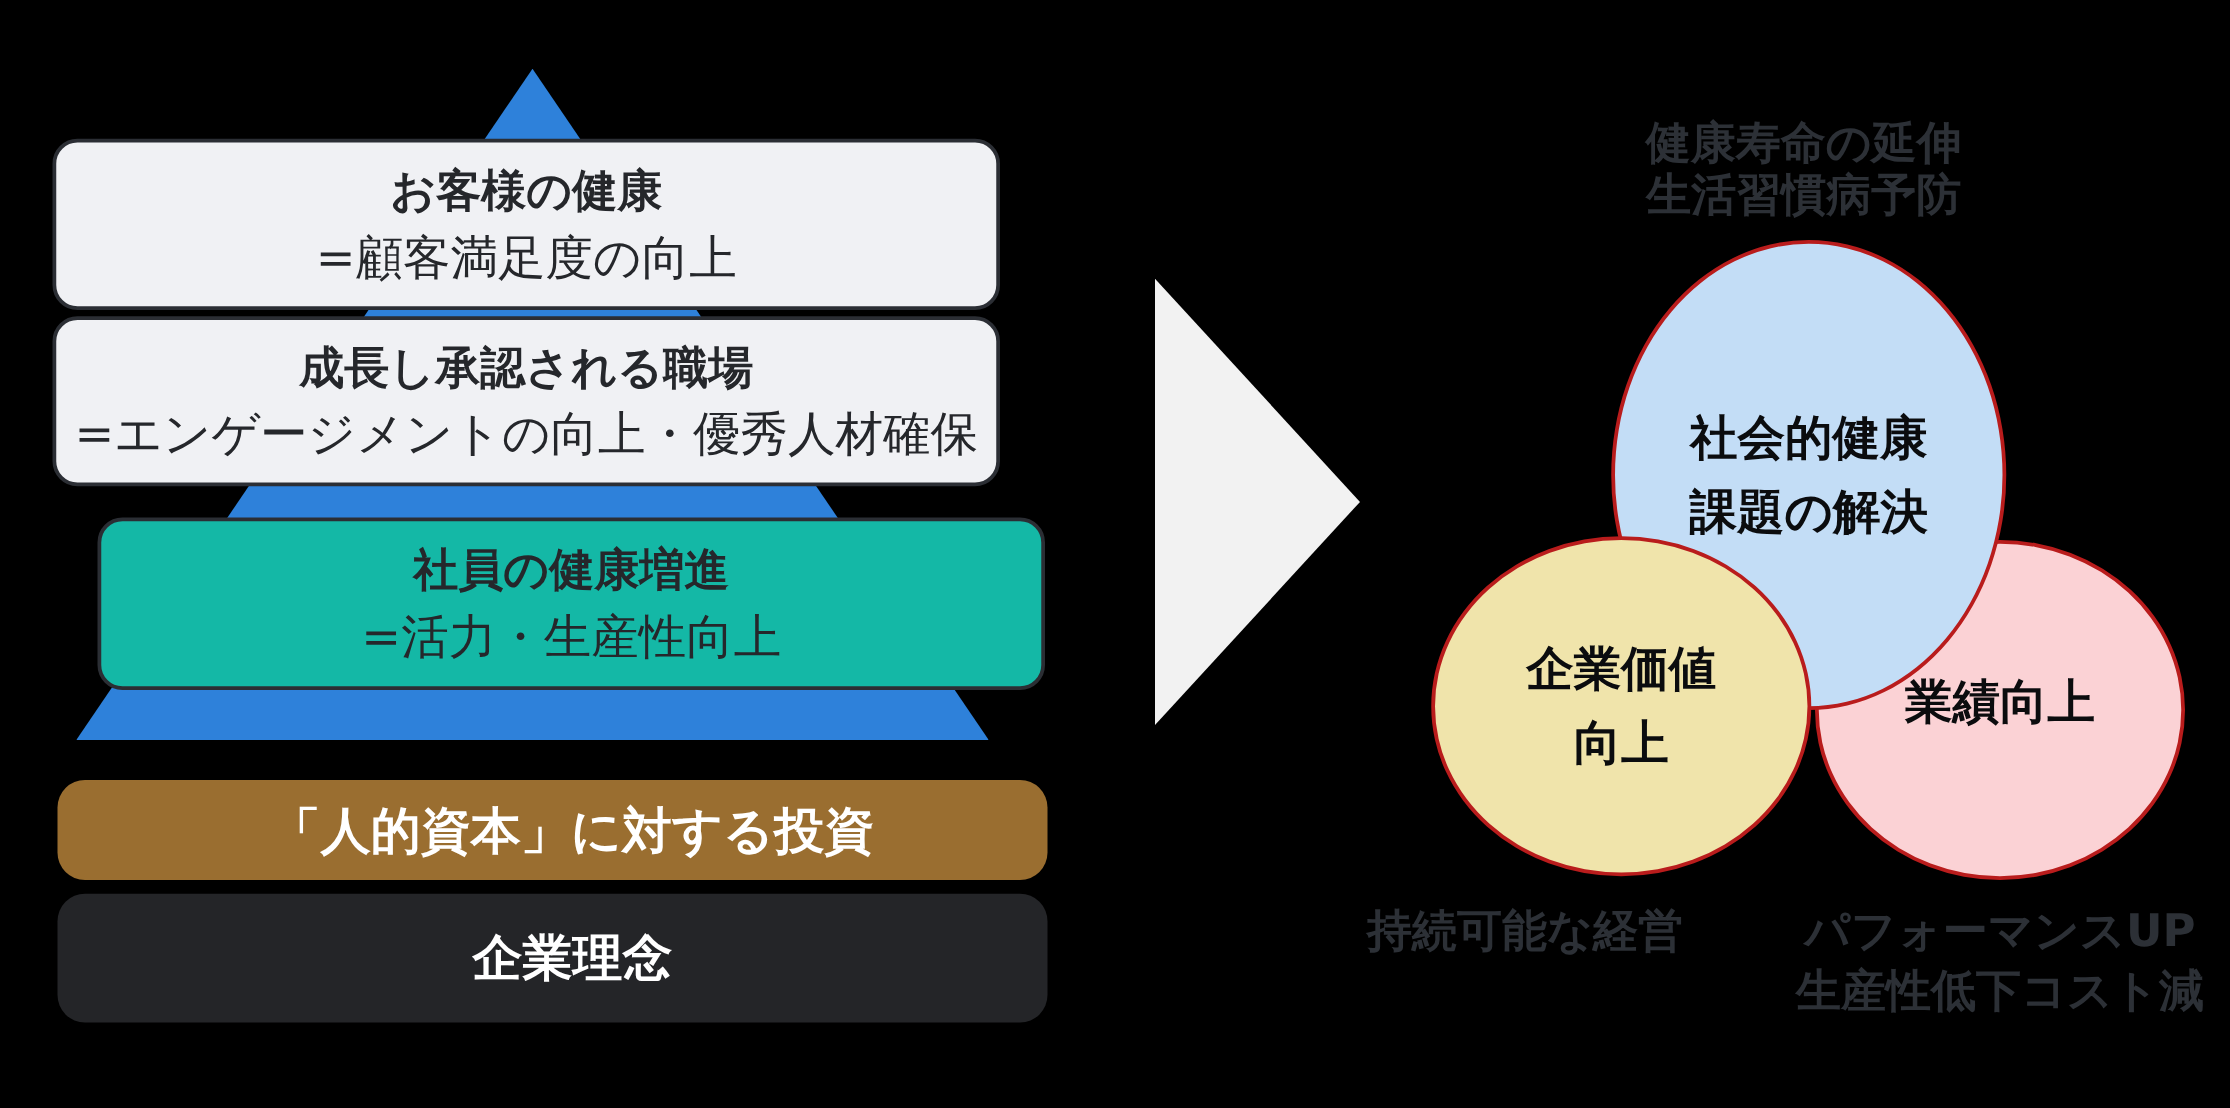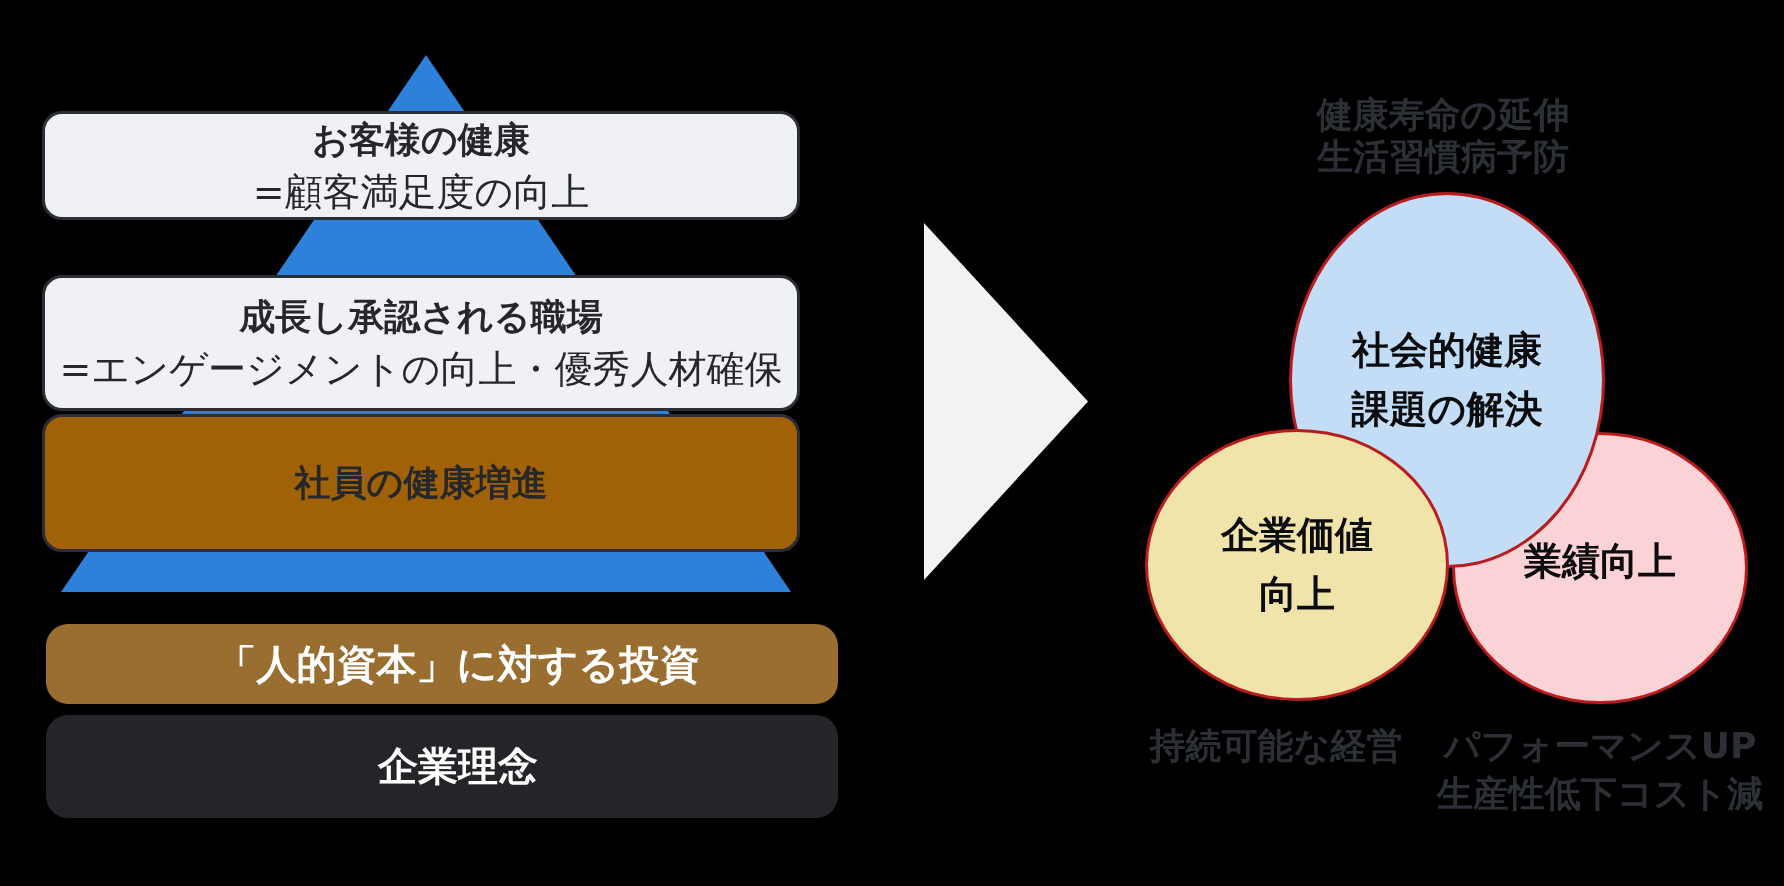--- a/index.html
+++ b/index.html
@@ -14,22 +14,22 @@
     clip-path:polygon(50% 0%,100% 100%,0% 100%);
   }
   .pyr-box{
     position:absolute;left:42px;width:758px;
     box-sizing:border-box;border:3px solid #2b2e34;border-radius:20px;
     display:flex;flex-direction:column;align-items:center;justify-content:center;
     text-align:center;color:#25272b;
   }
   .pyr-box .t{font-size:36px;font-weight:bold;line-height:52px;}
   .pyr-box .s{font-size:38px;font-weight:normal;line-height:52px;white-space:nowrap;}
-  .box1{top:111px;height:109px;}
-  .box2{top:275px;height:136px;}
+  .box1{top:111px;height:137px;}
+  .box2{top:253px;height:136px;}
   .box3{top:414px;height:138px;}
   .bar{
     position:absolute;left:46px;width:760px;border-radius:22px;
     display:flex;align-items:center;justify-content:center;
     color:#ffffff;font-size:40px;font-weight:bold;text-align:center;padding-left:32px;
   }
   .bar-brown{top:624px;height:80px;}
   .bar-black{top:715px;height:103px;}
   
   .flow-arrow{
@@ -45,42 +45,43 @@
   .circle .cl{font-size:38px;line-height:59px;white-space:nowrap;}
   .c-blue{left:1289px;top:192px;width:316px;height:376px;z-index:2;}
   .c-yellow{left:1145px;top:429px;width:304px;height:272px;z-index:3;}
   .c-pink{left:1452px;top:432px;width:296px;height:272px;z-index:1;padding-bottom:14px;}
   .note{
     position:absolute;width:400px;text-align:center;
     color:#2c3036;font-weight:bold;font-size:36px;line-height:42px;
   }
   .note .nl{display:block;white-space:nowrap;}
   .note-top{left:1243px;top:94px;}
-  .note-left{left:1076px;top:722px;line-height:48px;text-align:center;}
+  .note-left{left:1020px;top:722px;line-height:48px;text-align:center;}
   .note-right{left:1400px;top:722px;line-height:48px;}
 </style>
 </head>
 <body>
 
 <div class="stage" style="background: rgb(0, 0, 0);">
 
   <div class="pyramid" style="background: rgb(46, 129, 218);"></div>
 
   <div class="pyr-box box1" style="background: rgb(240, 241, 244); border-color: rgb(43, 46, 52);">
     <div class="t">お客様の健康</div>
     <div class="s">=顧客満足度の向上</div>
   </div>
 
   <div class="pyr-box box2" style="background: rgb(240, 241, 244); border-color: rgb(43, 46, 52);">
     <div class="t">成長し承認される職場</div>
     <div class="s">=エンゲージメントの向上・優秀人材確保</div>
   </div>
 
-  <div class="pyr-box box3" style="background: #a16207; border-color: rgb(43, 46, 52);">
+  <div class="pyr-box box3" style="background: #14b8a6; border-color: rgb(43, 46, 52); margin-left: 36px;">
     <div class="t">社員の健康増進</div>
+    <div class="s">=活力・生産性向上</div>
   </div>
 
   <div class="bar bar-brown" style="background: rgb(154, 110, 48);">
     <span>「人的資本」に対する投資</span>
   </div>
 
   <div class="bar bar-black" style="background: rgb(36, 37, 40);">
     <span>企業理念</span>
   </div>
 

